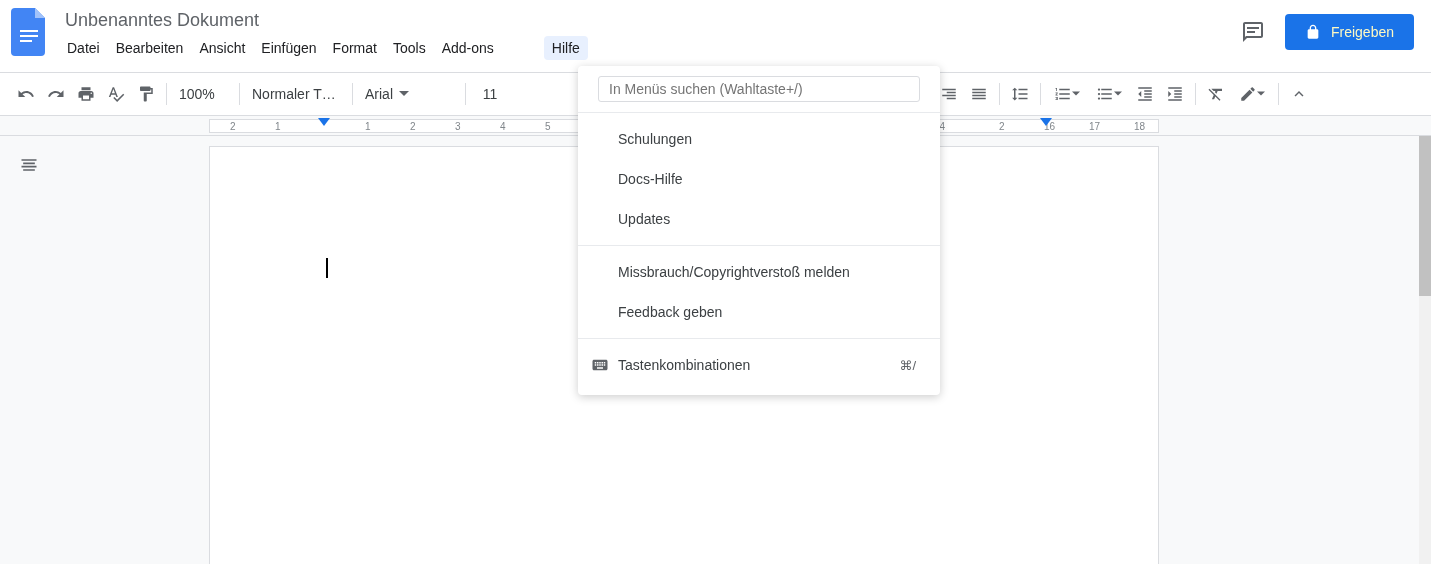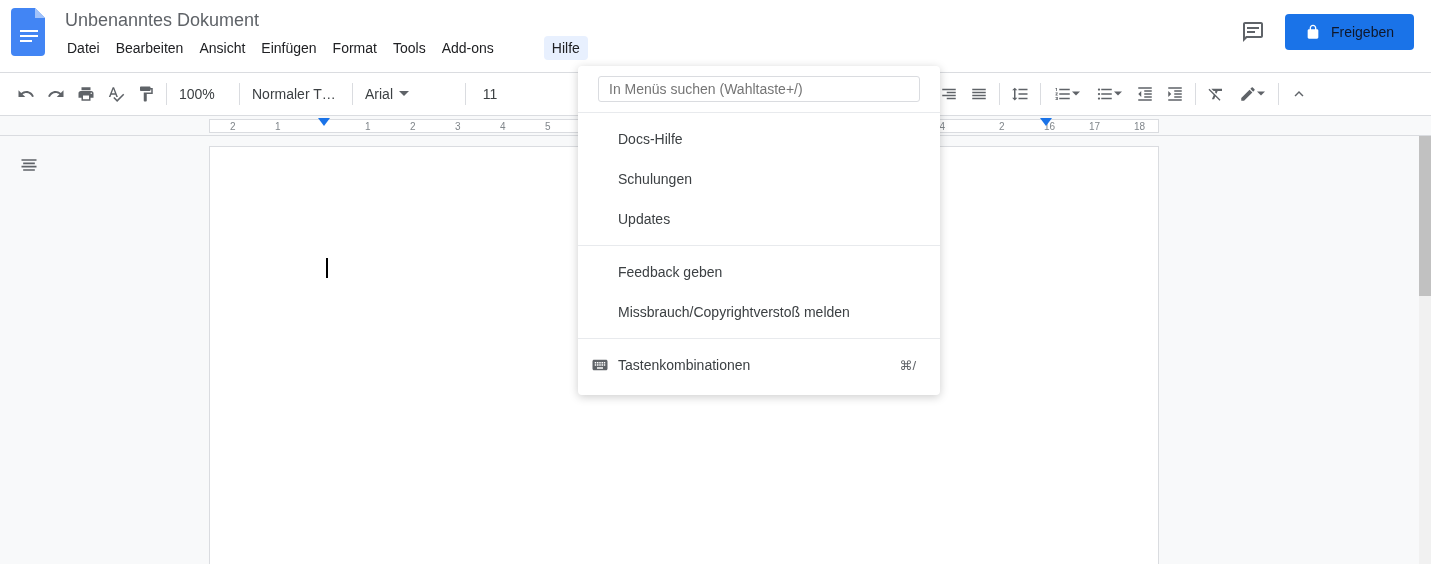--- a/index.html
+++ b/index.html
@@ -7,21 +7,21 @@
 
 .header { height: 72px; display: flex; align-items: flex-start; padding: 8px 11px 0 11px; }
 .doc-icon { width: 36px; height: 48px; margin-right: 12px; cursor: pointer; }
 .doc-title-area { flex: 1; }
 .doc-title { font-size: 18px; color: #5f6368; padding: 2px 6px; height: 24px; display: flex; align-items: center; }
 .menubar { display: flex; margin-top: 4px; }
 .menu-item { padding: 4px 8px; font-size: 14px; color: #202124; cursor: pointer; border-radius: 4px; }
 .menu-item.active { background: #e8f0fe; margin-left: 42px; }
 .header-right { display: flex; align-items: center; gap: 16px; padding-right: 6px; padding-top: 6px; }
 .comments-btn { width: 32px; height: 32px; display: flex; align-items: center; justify-content: center; cursor: pointer; border-radius: 50%; }
-.share-btn { background: #1a73e8; color: #0f172a; border: none; border-radius: 4px; height: 36px; padding: 0 20px; font-size: 14px; font-weight: 500; display: flex; align-items: center; gap: 10px; cursor: pointer; }
+.share-btn { background: #1a73e8; color: #fef9c3; border: none; border-radius: 4px; height: 36px; padding: 0 20px; font-size: 14px; font-weight: 500; display: flex; align-items: center; gap: 10px; cursor: pointer; }
 
 .toolbar { height: 44px; border-top: 1px solid #dadce0; border-bottom: 1px solid #dadce0; display: flex; align-items: center; padding: 0 12px; gap: 2px; background: #fff; }
 .tb-btn { width: 28px; height: 28px; display: flex; align-items: center; justify-content: center; cursor: pointer; border-radius: 3px; color: #5f6368; }
 .tb-btn.active { background: #e8f0fe; color: #1a73e8; }
 .tb-sep { width: 1px; height: 22px; background: #dadce0; margin: 0 4px; }
 .tb-dropdown { display: flex; align-items: center; height: 28px; padding: 0 6px; cursor: pointer; border-radius: 3px; color: #3c4043; font-size: 14px; }
 .tb-dropdown .caret { margin-left: 6px; }
 .zoom-dd { width: 60px; gap: 24px; }
 .style-dd { width: 100px; white-space: nowrap; overflow: hidden; text-overflow: ellipsis; }
 .font-dd { width: 100px; }
@@ -260,34 +260,34 @@
     <div class="scrollbar-thumb"></div>
   </div>
 </div>
 
 <div class="dropdown-panel">
   <div class="dd-search">
     <input type="text" placeholder="In Menüs suchen (Wahltaste+/)" style="">
   </div>
   <div class="dd-sep"></div>
   <div class="dd-item">
+      <span>Schulungen</span>
+    </div>
+  <div class="dd-item">
       <span>Docs-Hilfe</span>
     </div>
   <div class="dd-item">
-      <span>Schulungen</span>
-    </div>
-  <div class="dd-item">
       <span>Updates</span>
     </div>
   <div class="dd-sep"></div>
   <div class="dd-item">
+      <span>Missbrauch/Copyrightverstoß melden</span>
+    </div>
+  <div class="dd-item">
       <span>Feedback geben</span>
-    </div>
-  <div class="dd-item">
-      <span>Missbrauch/Copyrightverstoß melden</span>
     </div>
   <div class="dd-sep"></div>
   <div class="dd-item">
     <span class="dd-item-icon">
         <svg width="18" height="18" viewBox="0 0 24 24">
           <path fill="currentColor" d="M20 5H4c-1.1 0-2 .9-2 2v10c0 1.1.9 2 2 2h16c1.1 0 2-.9 2-2V7c0-1.1-.9-2-2-2zm-9 3h2v2h-2V8zm0 3h2v2h-2v-2zM8 8h2v2H8V8zm0 3h2v2H8v-2zm-1 2H5v-2h2v2zm0-3H5V8h2v2zm9 7H8v-2h8v2zm0-4h-2v-2h2v2zm0-3h-2V8h2v2zm3 3h-2v-2h2v2zm0-3h-2V8h2v2z"></path>
         </svg>
       </span>
     <span>Tastenkombinationen</span>
     <span class="dd-shortcut">⌘/</span>

